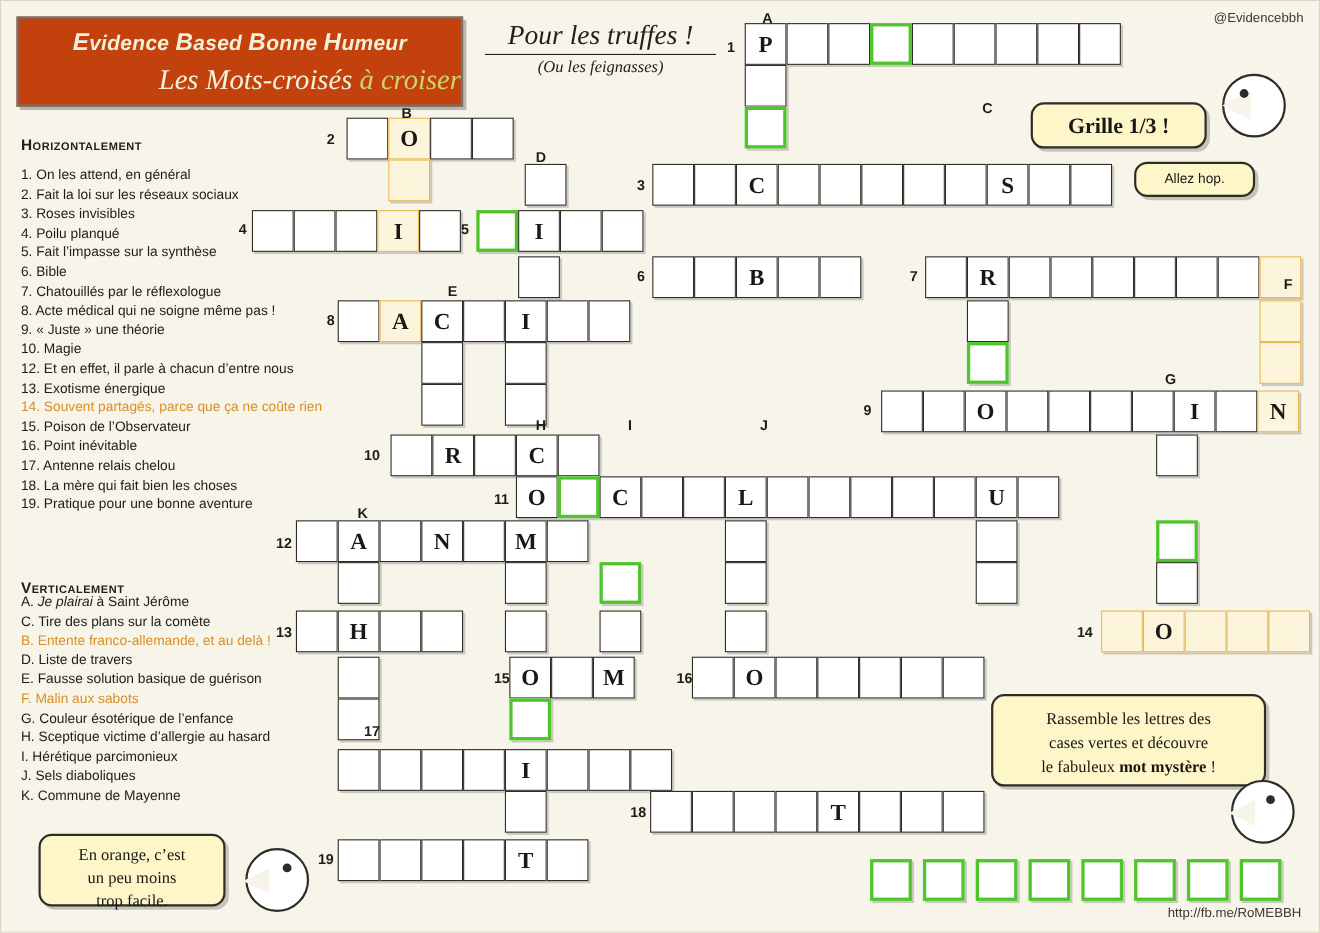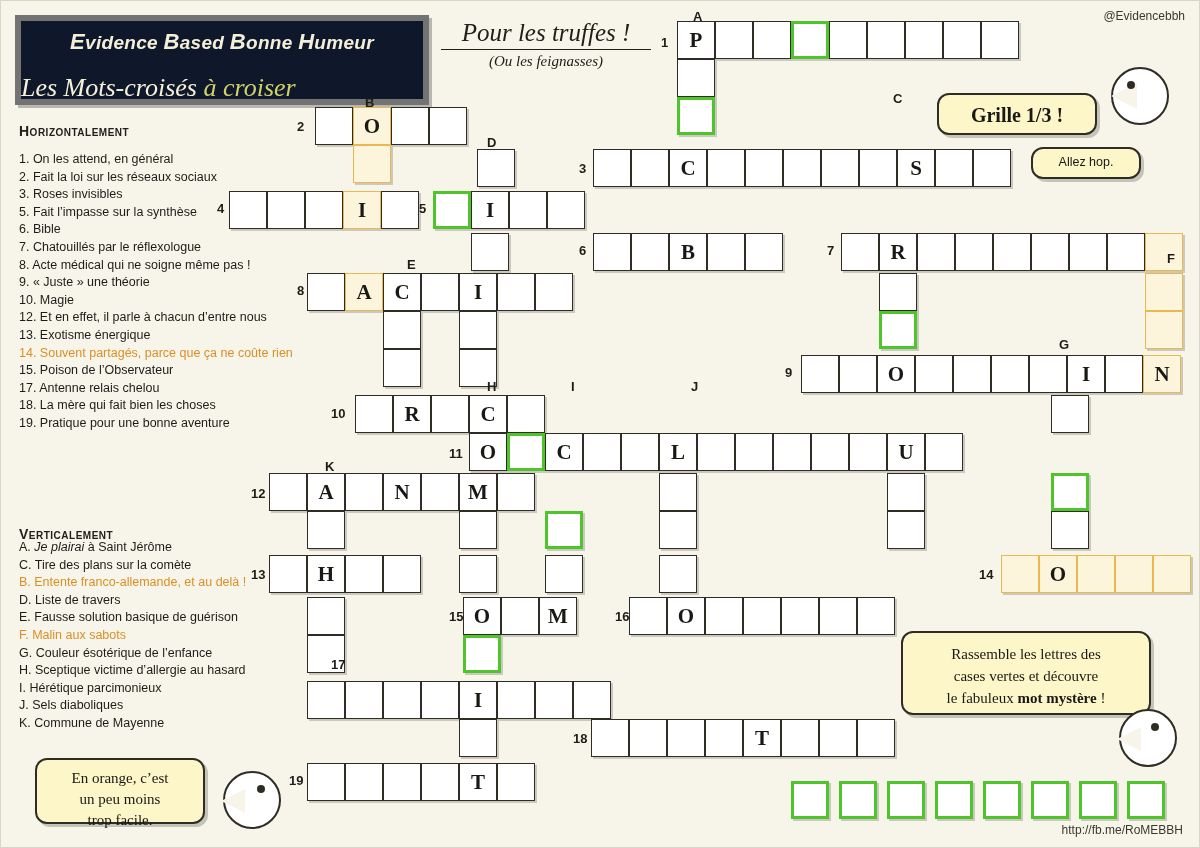--- a/index.html
+++ b/index.html
@@ -12,31 +12,31 @@
   }
   #sheet{
     position:absolute;left:0;top:0;width:1200px;height:848px;
     background:#f7f5ea;
     border:1px solid #d9d6c4;
     box-sizing:border-box;
   }
   
   .title-box{
     position:absolute;left:14px;top:14px;width:402px;height:78px;
-    background:#0f172a;
-    border:6px solid #737373;
+    background:#c2410c;
+    border:2px solid #737373;
     box-shadow:3px 3px 0 rgba(0,0,0,.25);
   }
   .title-line1{
     color:#f3efd8;font-size:19px;font-weight:bold;font-style:italic;
     text-align:center;margin-top:8px;letter-spacing:.3px;
   }
   .title-line1 .big{font-size:22px;}
   .title-line2{
-    text-align:left;margin-top:18px;font-size:26px;font-style:italic;
+    text-align:right;margin-top:7px;font-size:26px;font-style:italic;
     color:#f6f2d9;font-family:"Liberation Serif", serif;
   }
   .title-line2 .accent{color:#cfd36a;}
   .subtitle{
     position:absolute;left:430px;top:18px;width:230px;text-align:center;
     font-family:"Liberation Serif", serif;
   }
   .subtitle .s1{font-size:25px;font-style:italic;color:#23201a;}
   .subtitle .rule{border-bottom:1.5px solid #23201a;width:210px;margin:2px auto 3px;}
   .subtitle .s2{font-size:15px;font-style:italic;color:#23201a;}
@@ -140,30 +140,32 @@
   <div class="handle">@Evidencebbh</div>
   <div class="footer-url">http://fb.me/RoMEBBH</div>
 
   <div id="across-head" class="clue-head">Horizontalement</div>
   <div id="down-head" class="clue-head">Verticalement</div>
 
   <div id="across-list" class="clue-list">
       <div class="clue">1. On les attend, en général</div>
       <div class="clue">2. Fait la loi sur les réseaux sociaux</div>
       <div class="clue">3. Roses invisibles</div>
+      <div class="clue">4. Poilu planqué</div>
       <div class="clue">5. Fait l’impasse sur la synthèse</div>
       <div class="clue">6. Bible</div>
       <div class="clue">7. Chatouillés par le réflexologue</div>
       <div class="clue">8. Acte médical qui ne soigne même pas !</div>
       <div class="clue">9. « Juste »  une théorie</div>
       <div class="clue">10. Magie</div>
       <div class="clue">12. Et en effet, il parle à chacun d’entre nous</div>
       <div class="clue">13. Exotisme énergique</div>
       <div class="clue orange">14. Souvent partagés, parce que ça ne coûte rien</div>
       <div class="clue">15. Poison de l’Observateur</div>
+      <div class="clue">16. Point inévitable</div>
       <div class="clue">17. Antenne relais chelou</div>
       <div class="clue">18. La mère qui fait bien les choses</div>
       <div class="clue">19. Pratique pour une bonne aventure</div>
     </div>
   <div id="down-list" class="clue-list">
       <div class="clue">A. <span class="ital">Je plairai</span> à Saint Jérôme</div>
       <div class="clue">C. Tire des plans sur la comète</div>
       <div class="clue orange">B. Entente franco-allemande, et au delà !</div>
       <div class="clue">D. Liste de travers</div>
       <div class="clue">E. Fausse solution basique de guérison</div>

